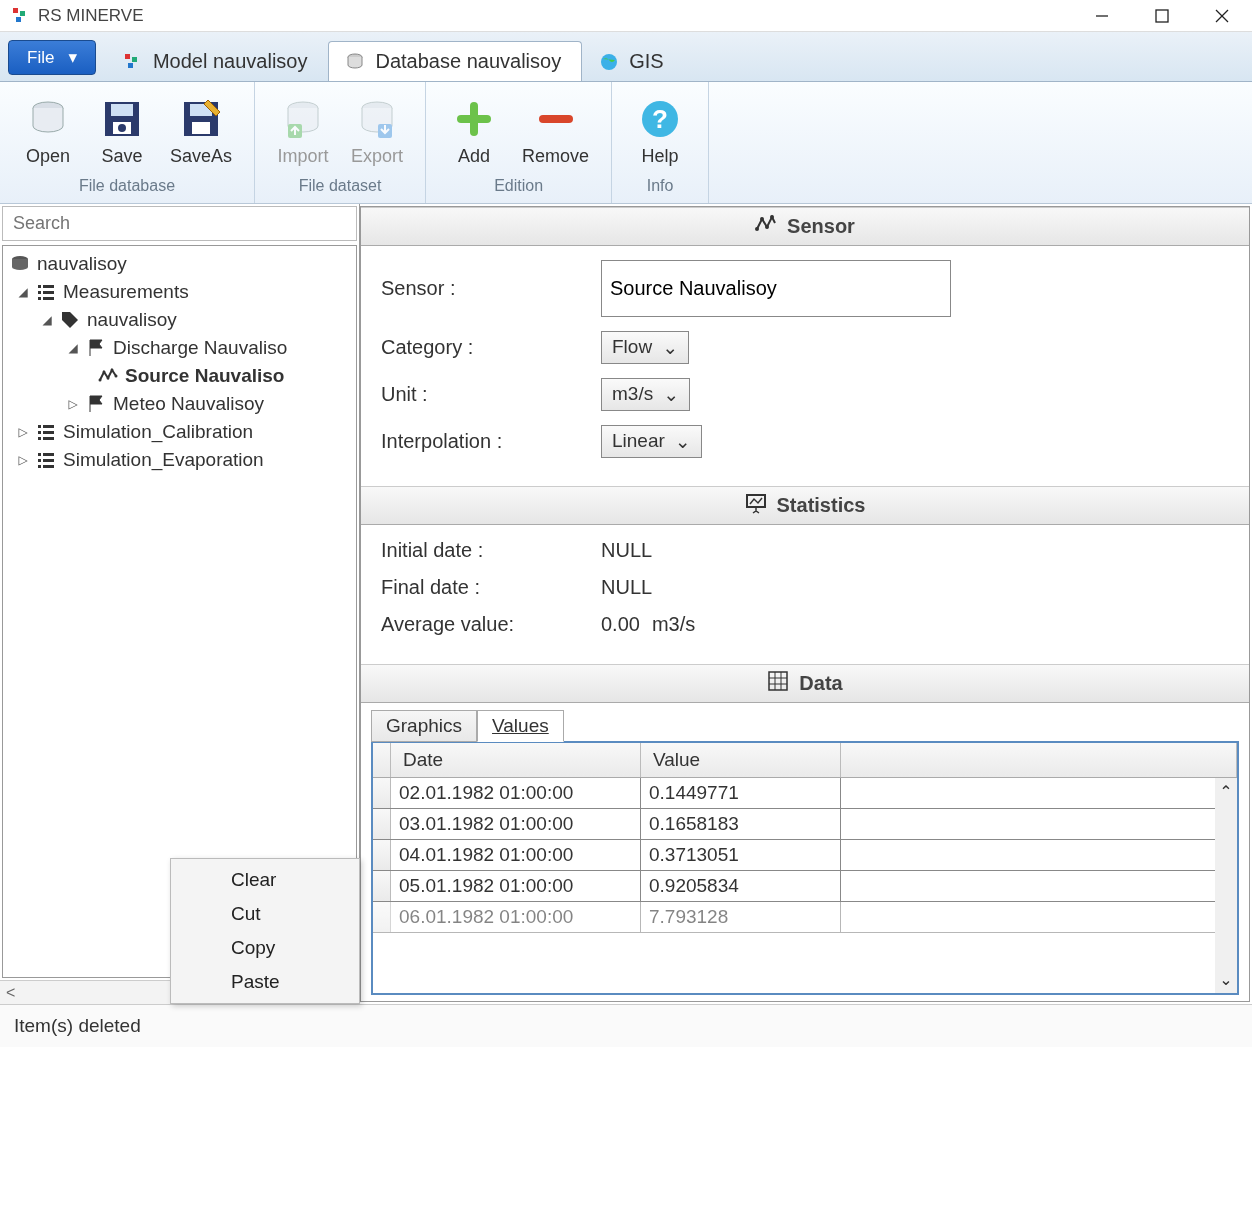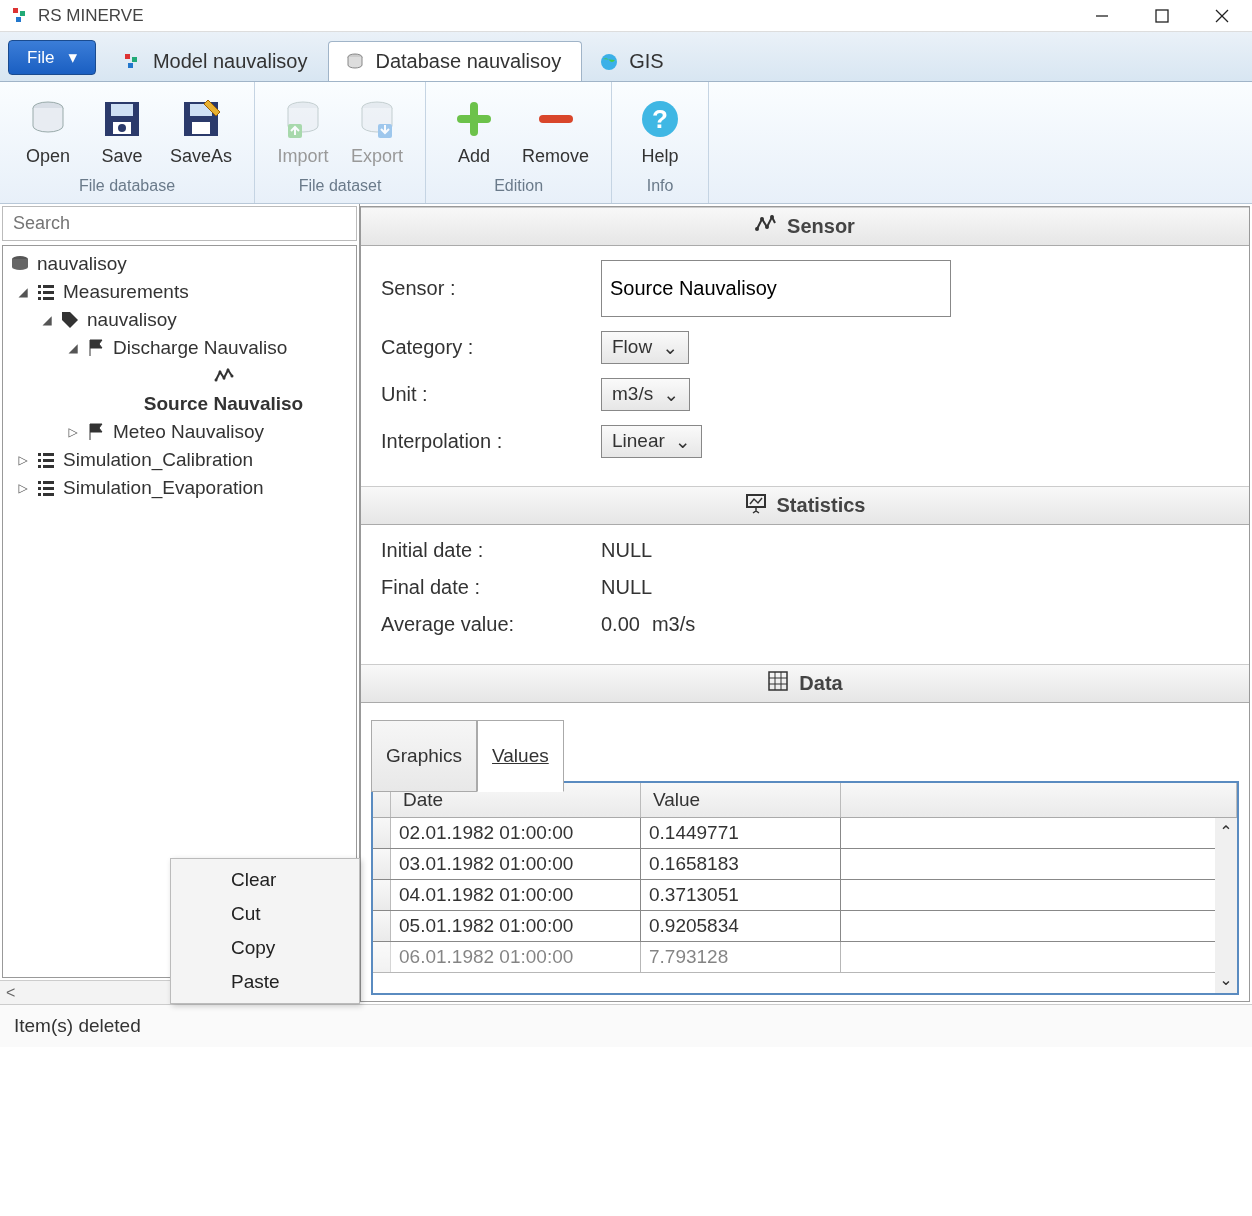--- a/index.html
+++ b/index.html
@@ -28,41 +28,41 @@
   .ribbon-group-label { font-size:16px;color:#6a7a8a;margin-top:6px;margin-bottom:4px; }
   
   .workspace { display:flex; height: 800px; }
   
   .left-pane { width:360px; border-right:1px solid #999; display:flex;flex-direction:column; position:relative;}
   .search-box { border:1px solid #bbb;margin:2px;padding:6px 10px;font-size:18px;color:#aaa;}
   .tree { flex:1; padding:4px 4px; overflow:hidden; border:1px solid #999; margin:2px;}
   .tree-row { display:flex;align-items:center;gap:6px;padding:3px 2px;font-size:19px;white-space:nowrap;text-align:right;}
   .tree-row .exp { width:12px;display:inline-flex;justify-content:center;color:#555;font-size:12px;}
   .tree-row .ticon { width:22px;height:22px;display:inline-flex;align-items:center;justify-content:center;}
-  .tree-row.sel { font-weight:bold;flex-direction:column; }
+  .tree-row.sel { font-weight:bold; }
   .indent-1 { padding-left:10px; }
   .indent-2 { padding-left:34px; }
   .indent-3 { padding-left:60px; }
   .indent-4 { padding-left:90px; }
   .tree-bottom-scroll { height:24px;border-top:1px solid #ccc;display:flex;align-items:center;padding:0 6px;color:#666;background:#f3f3f3;}
   
   .context-menu { position:absolute; left:170px; bottom:0px; width:190px; background:#f4f4f4; border:1px solid #bbb; box-shadow:2px 2px 6px rgba(0,0,0,0.2); padding:4px 0;}
   .context-menu-item { padding:6px 40px 6px 60px;font-size:19px;color:#222;}
   
   .right-pane { flex:1;display:flex;flex-direction:column;border:1px solid #999;margin:2px 2px 2px 0;}
   .section-header { background: linear-gradient(#f8f8f8,#e6e6e6); border-top:1px solid #ccc;border-bottom:1px solid #aaa;padding:5px 0;display:flex;align-items:center;justify-content:center;gap:10px;font-size:20px;color:#444;font-weight:bold;}
   .section-body { padding:14px 20px; }
   .form-row { display:flex;align-items:center;margin-bottom:14px; }
   .form-label { width:220px;font-size:20px;color:#333; }
   .text-input { border:1px solid #888;padding:16px 8px;font-size:20px;width:350px; }
   .select-like { border:1px solid #888;background:linear-gradient(#fafafa,#e6e6e6);padding:4px 10px;font-size:19px;display:inline-flex;align-items:flex-start;gap:10px;}
   .stat-val { font-size:20px;color:#333; }
   
   .data-tabs { display:flex;padding:6px 10px 0;gap:0; }
-  .data-tab { border:1px solid #aaa;padding:24px 14px;font-size:19px;background:linear-gradient(#f6f6f6,#e8e8e8);position:relative;top:11px;}
+  .data-tab { border:1px solid #aaa;padding:4px 14px;font-size:19px;background:linear-gradient(#f6f6f6,#e8e8e8);position:relative;top:1px;}
   .data-tab.active { background:#fff;border-bottom:1px solid #fff;text-decoration:underline; }
   
   .data-grid-wrap { margin:0 10px 6px;border:2px solid #5a8bc0;flex:1;display:flex;flex-direction:column;overflow:hidden;}
   .grid-head { display:flex;background:linear-gradient(#f8f8f8,#eaeaea);border-bottom:1px solid #aaa;}
   .gh-cell { padding:6px 12px;font-size:19px;border-right:1px solid #bbb;}
   .gh-row-h { width:18px;border-right:1px solid #bbb;}
   .gh-date { width:250px; }
   .gh-val { width:200px; }
   .grid-body { flex:1;overflow:hidden;position:relative;}
   .grid-row { display:flex;border-bottom:1px solid #888;}

